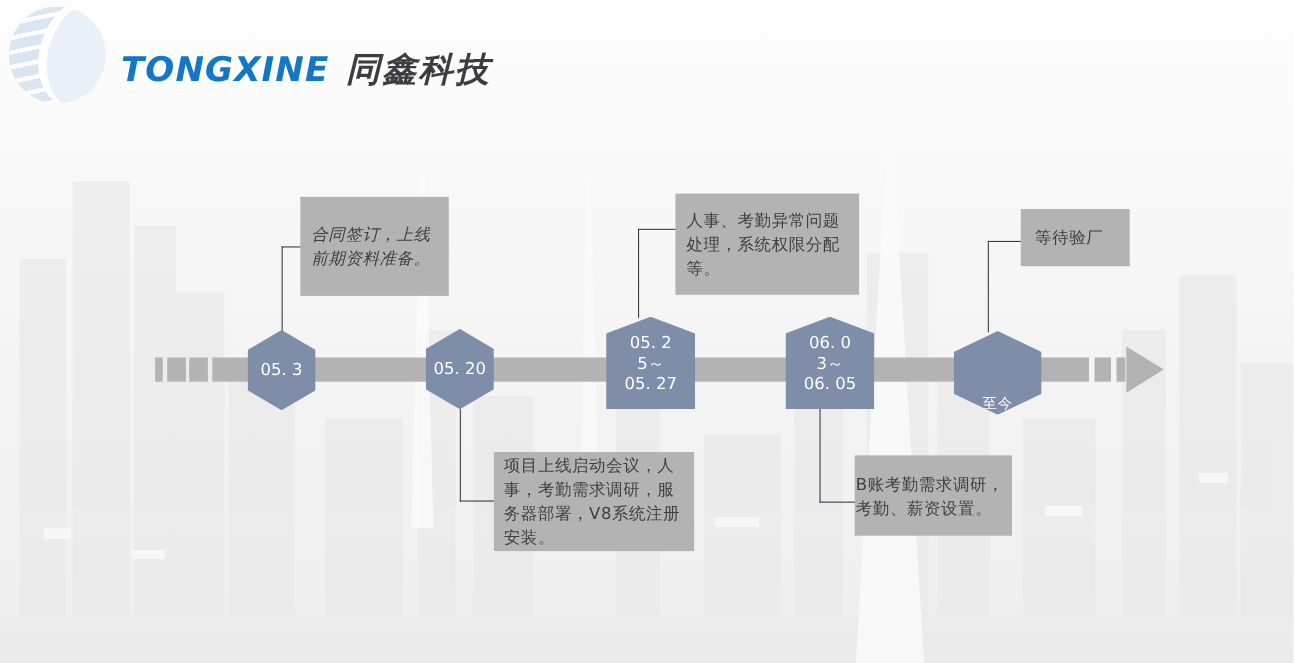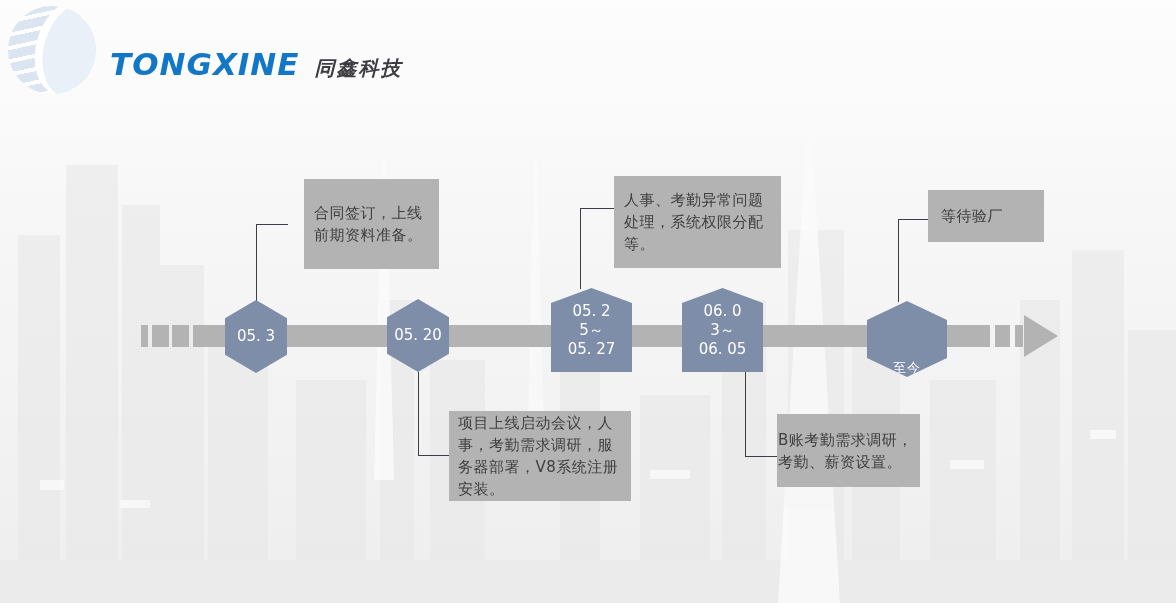--- a/index.html
+++ b/index.html
@@ -23,21 +23,21 @@
     content:"";position:absolute;right:-18px;top:-6px;width:70px;height:100px;
     border-radius:50%;background:#eaf0f8;transform:rotate(18deg);
     box-shadow:-8px 0 0 0 #ffffff;
   }
   .brand{margin-left:14px;margin-top:28px;white-space:nowrap;}
   .brand-en{
     font-size:31px;font-weight:800;font-style:italic;letter-spacing:1px;
     color:#1377c8;
   }
   .brand-cn{
-    font-size:20px;font-weight:700;font-style:italic;letter-spacing:2px;
+    font-size:31px;font-weight:700;font-style:italic;letter-spacing:2px;
     color:#3c3c42;margin-left:10px;margin-top:48px;
   }
 
   
   .tl-piece{position:absolute;top:325px;height:22px;background:#b3b3b3;}
   .tl-arrowhead{
     position:absolute;left:1024px;top:315px;width:0;height:0;
     border-top:21px solid transparent;border-bottom:21px solid transparent;
     border-left:34px solid #b3b3b3;
   }
@@ -50,44 +50,44 @@
     color:#ffffff;font-size:15px;text-align:center;line-height:19px;
     white-space:pre-line;
   }
   .hex.tall{
     width:81px;height:84px;
     clip-path:polygon(50% 0%,100% 18%,100% 100%,0% 100%,0% 18%);
   }
   #hex-1{left:225px;top:300px;}
   #hex-2{left:387px;top:299px;}
   #hex-3{left:551px;top:288px;}
-  #hex-4{left:682px;top:288px;}
+  #hex-4{left:714px;top:288px;}
   #hex-5{left:867px;top:301px;width:80px;height:76px;font-size:13px;letter-spacing:1px;align-items:flex-end;}
 
   
   .elbow{position:absolute;}
   .elbow.up{border-left:1px solid #3d3d47;border-top:1px solid #3d3d47;}
   .elbow.down{border-left:1px solid #3d3d47;border-bottom:1px solid #3d3d47;}
   #conn-1{left:256px;top:224px;width:31px;height:76px;}
   #conn-2{left:418px;top:372px;width:31px;height:83px;}
   #conn-3{left:580px;top:208px;width:34px;height:80px;}
   #conn-4{left:745px;top:371px;width:32px;height:85px;}
   #conn-5{left:898px;top:219px;width:30px;height:82px;}
 
   
   .callout{
     position:absolute;background:#b3b3b3;color:#3f3f3f;
     font-size:15px;line-height:22px;letter-spacing:.5px;
     display:flex;align-items:center;box-sizing:border-box;padding:6px 10px;
   }
-  #call-1{left:304px;top:179px;width:135px;height:90px;}
+  #call-1{left:273px;top:179px;width:135px;height:90px;font-style:italic;}
   #call-2{left:449px;top:411px;width:182px;height:90px;padding:6px 7px 6px 9px;}
   #call-3{left:614px;top:176px;width:167px;height:92px;}
   #call-4{left:777px;top:414px;width:143px;height:73px;padding:6px 6px 6px 1px;}
-  #call-5{left:928px;top:190px;width:116px;height:52px;padding:6px 6px 6px 13px;}
+  #call-5{left:928px;top:190px;width:99px;height:52px;padding:6px 6px 6px 13px;}
 </style>
 </head>
 <body>
 
 <div class="stage">
 
   <svg class="bg-sky" viewBox="0 0 1176 603" xmlns="http://www.w3.org/2000/svg" aria-hidden="true">
     <g opacity="0.55" fill="#e7e7e7">
       <rect x="18" y="235" width="42" height="368"></rect>
       <rect x="66" y="165" width="52" height="438"></rect>

